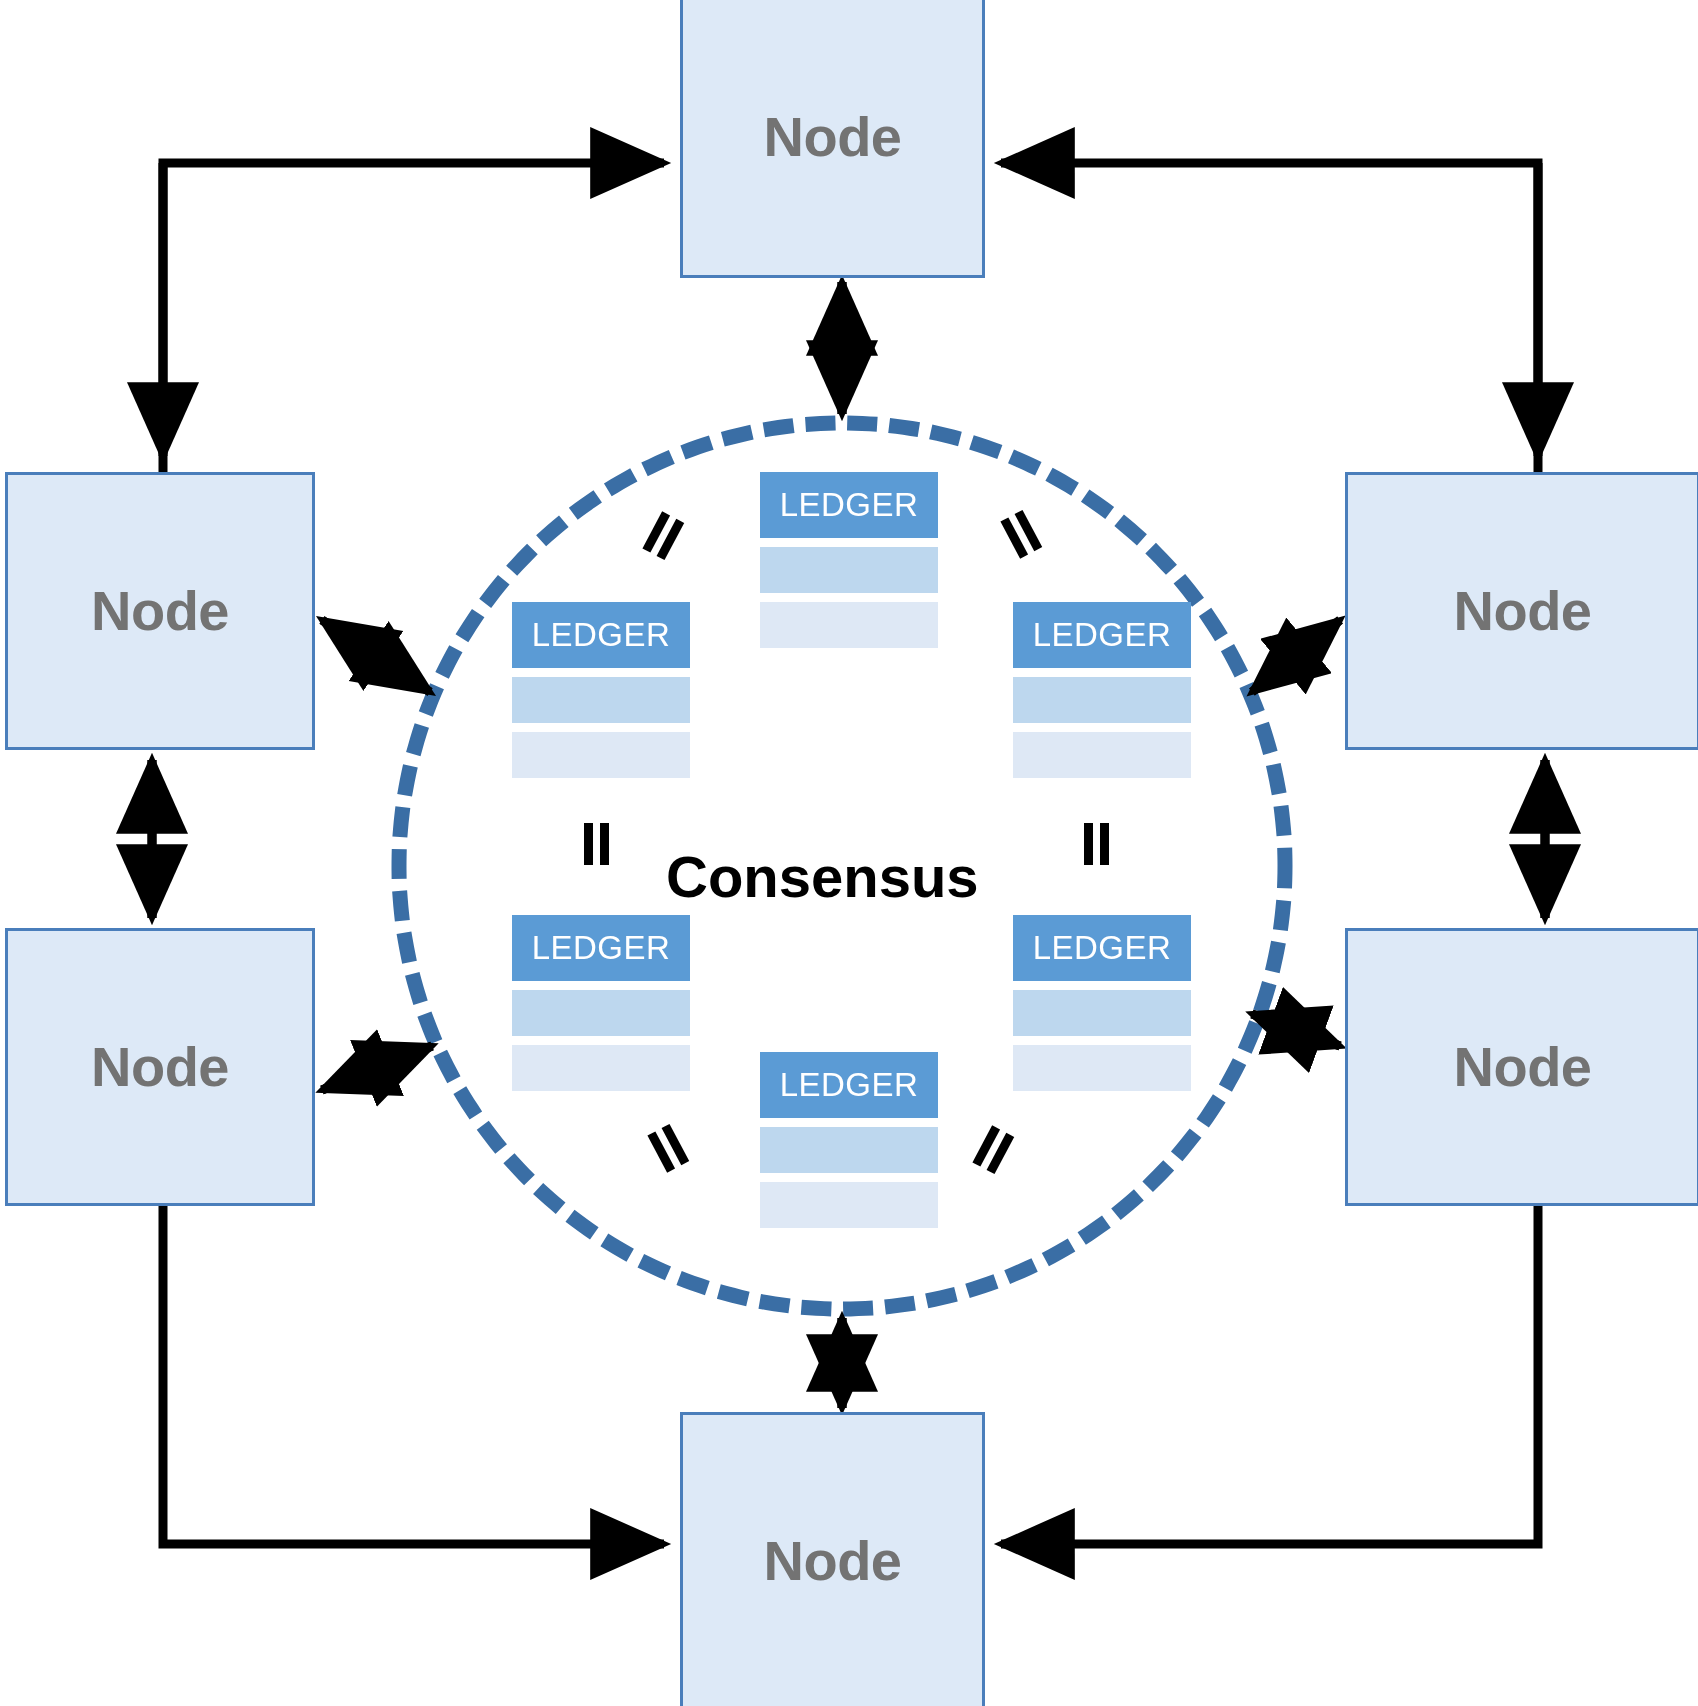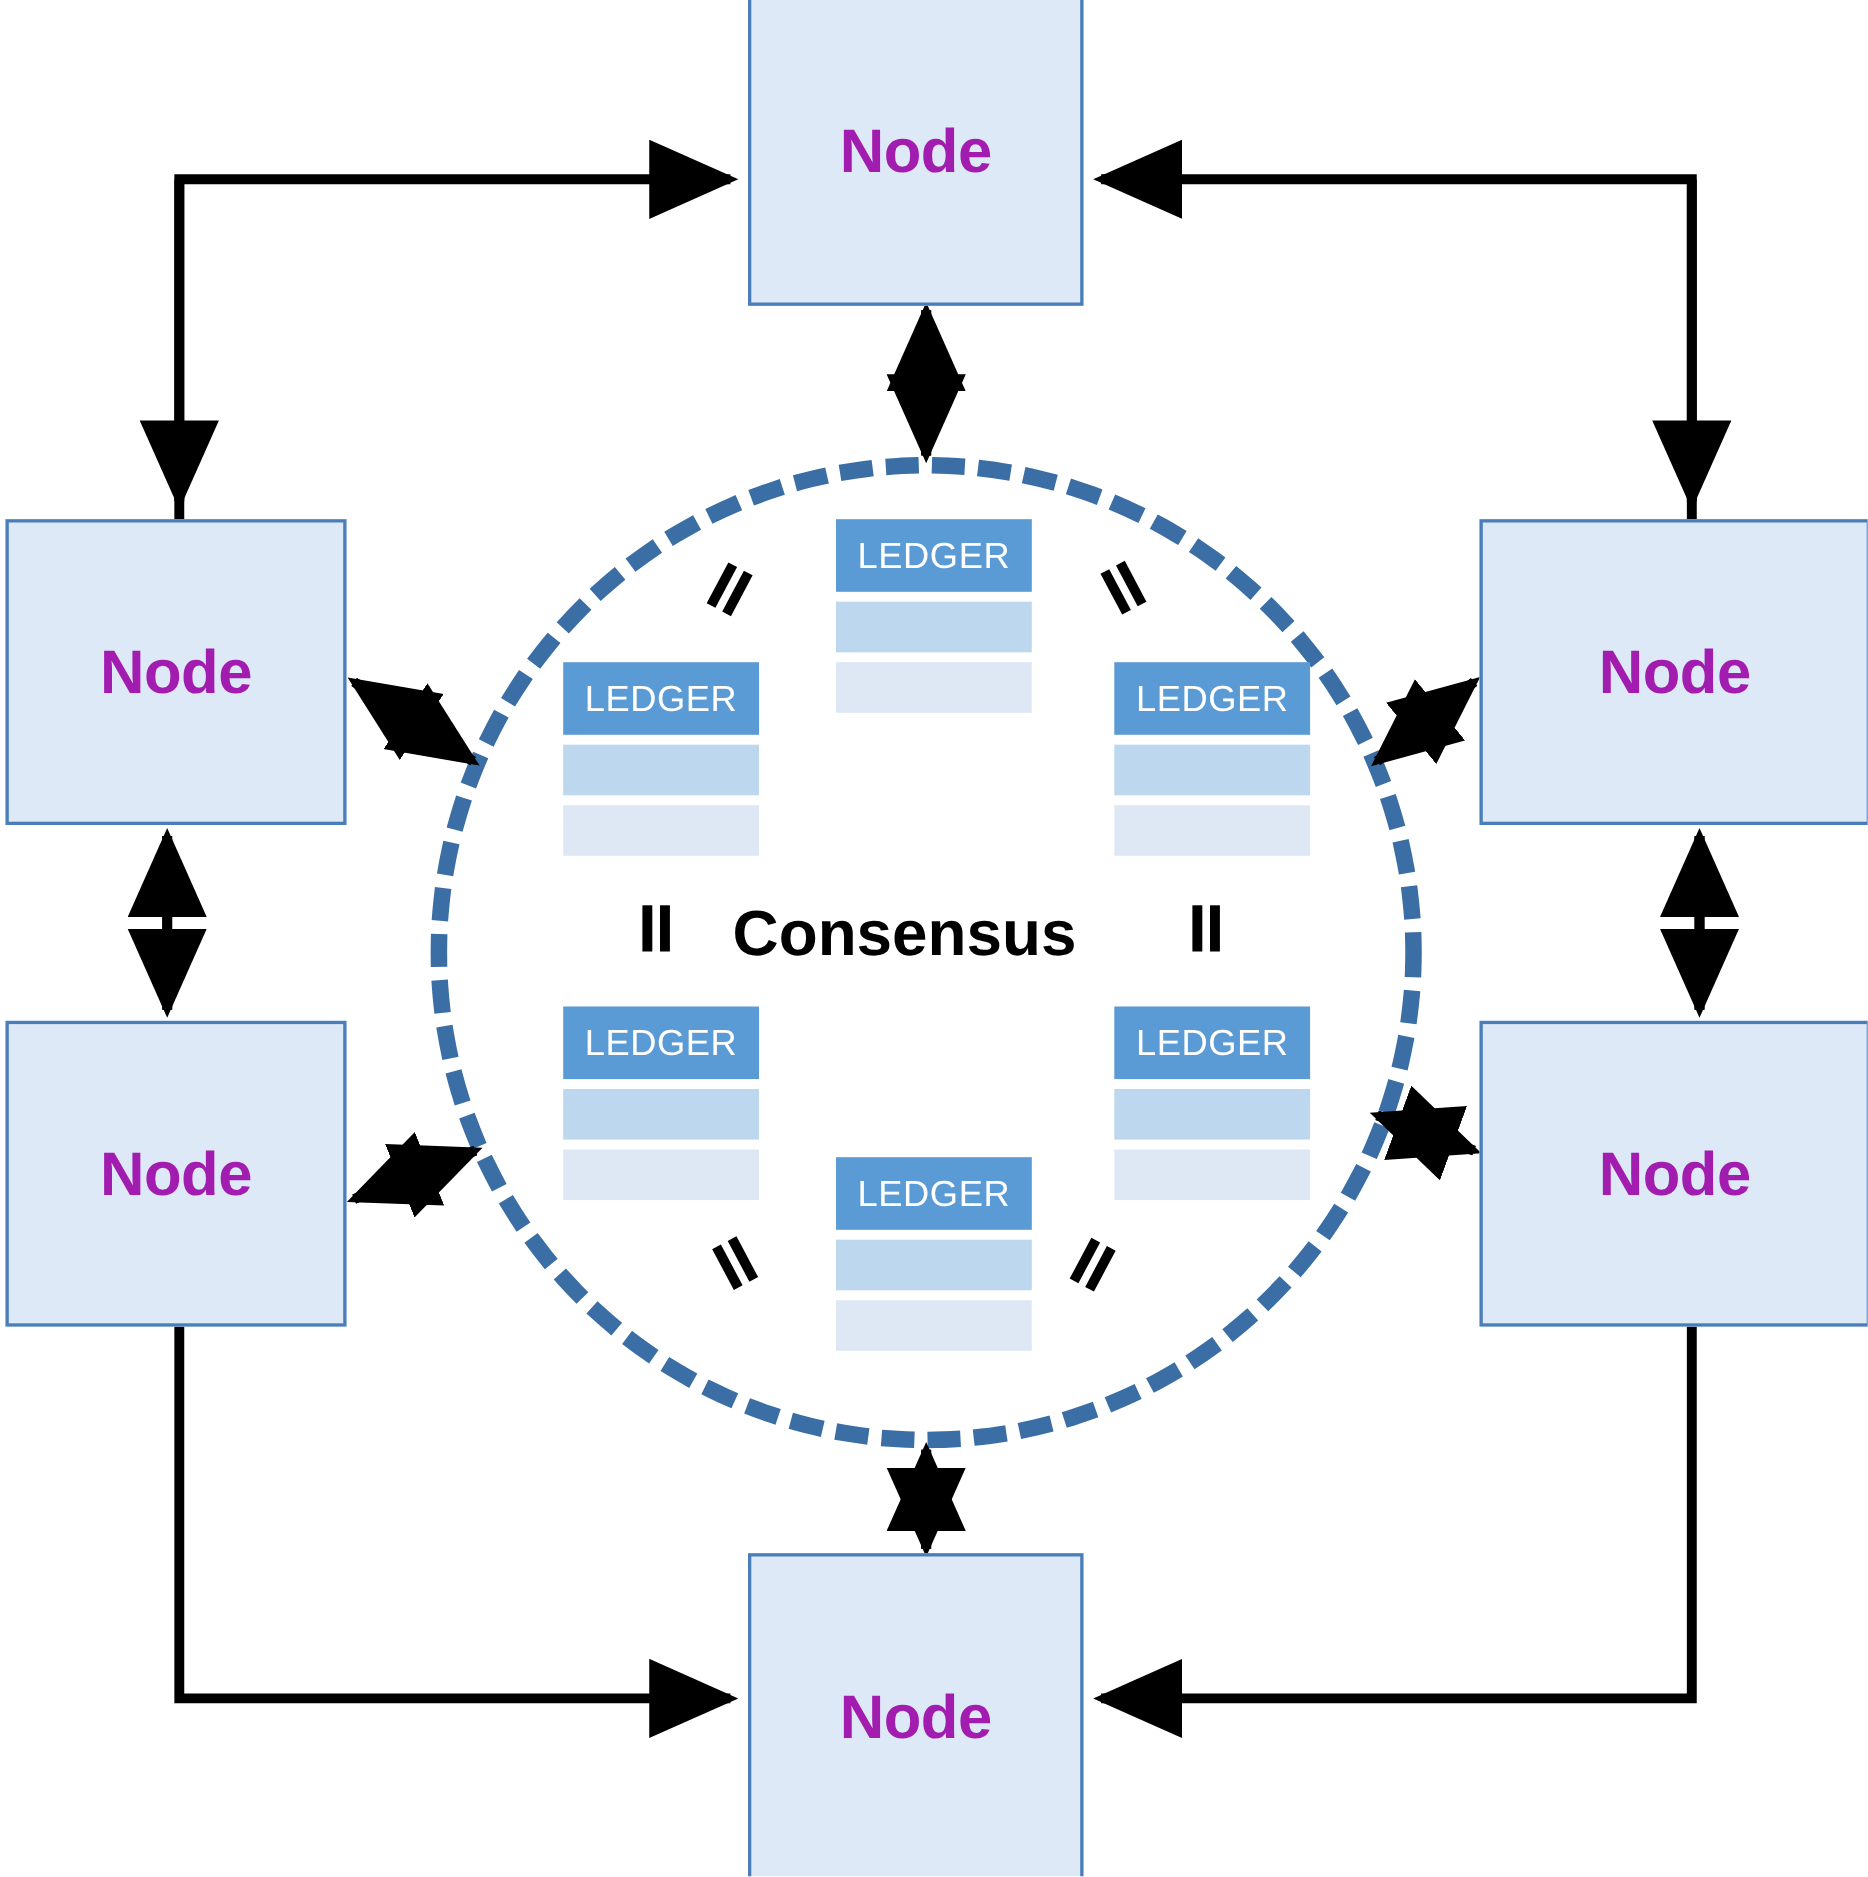--- a/index.html
+++ b/index.html
@@ -23,21 +23,21 @@
     border: 3px solid #4a7ebb;
     box-sizing: border-box;
     display: flex;
     align-items: center;
     justify-content: center;
   }
   .node-label {
     font-family: "Liberation Sans", sans-serif;
     font-weight: bold;
     font-size: 56px;
-    color: #a21caf;
+    color: #737373;
     letter-spacing: -0.5px;
     line-height: 1;
   }
   .ledger {
     position: absolute;
     width: 178px;
   }
   .ledger-header {
     height: 66px;
     background: #5b9bd5;
@@ -63,20 +63,21 @@
     background: #dee8f5;
     margin-top: 9px;
   }
   .consensus-label {
     position: absolute;
     font-family: "Liberation Sans", sans-serif;
     font-weight: bold;
     font-size: 58px;
     color: #000000;
     white-space: nowrap;
+    margin-top: 28px;
   }
   .eqmark {
     position: absolute;
     width: 34px;
     height: 34px;
   }
   .eqmark .bar {
     position: absolute;
     background: #000000;
     width: 9px;

